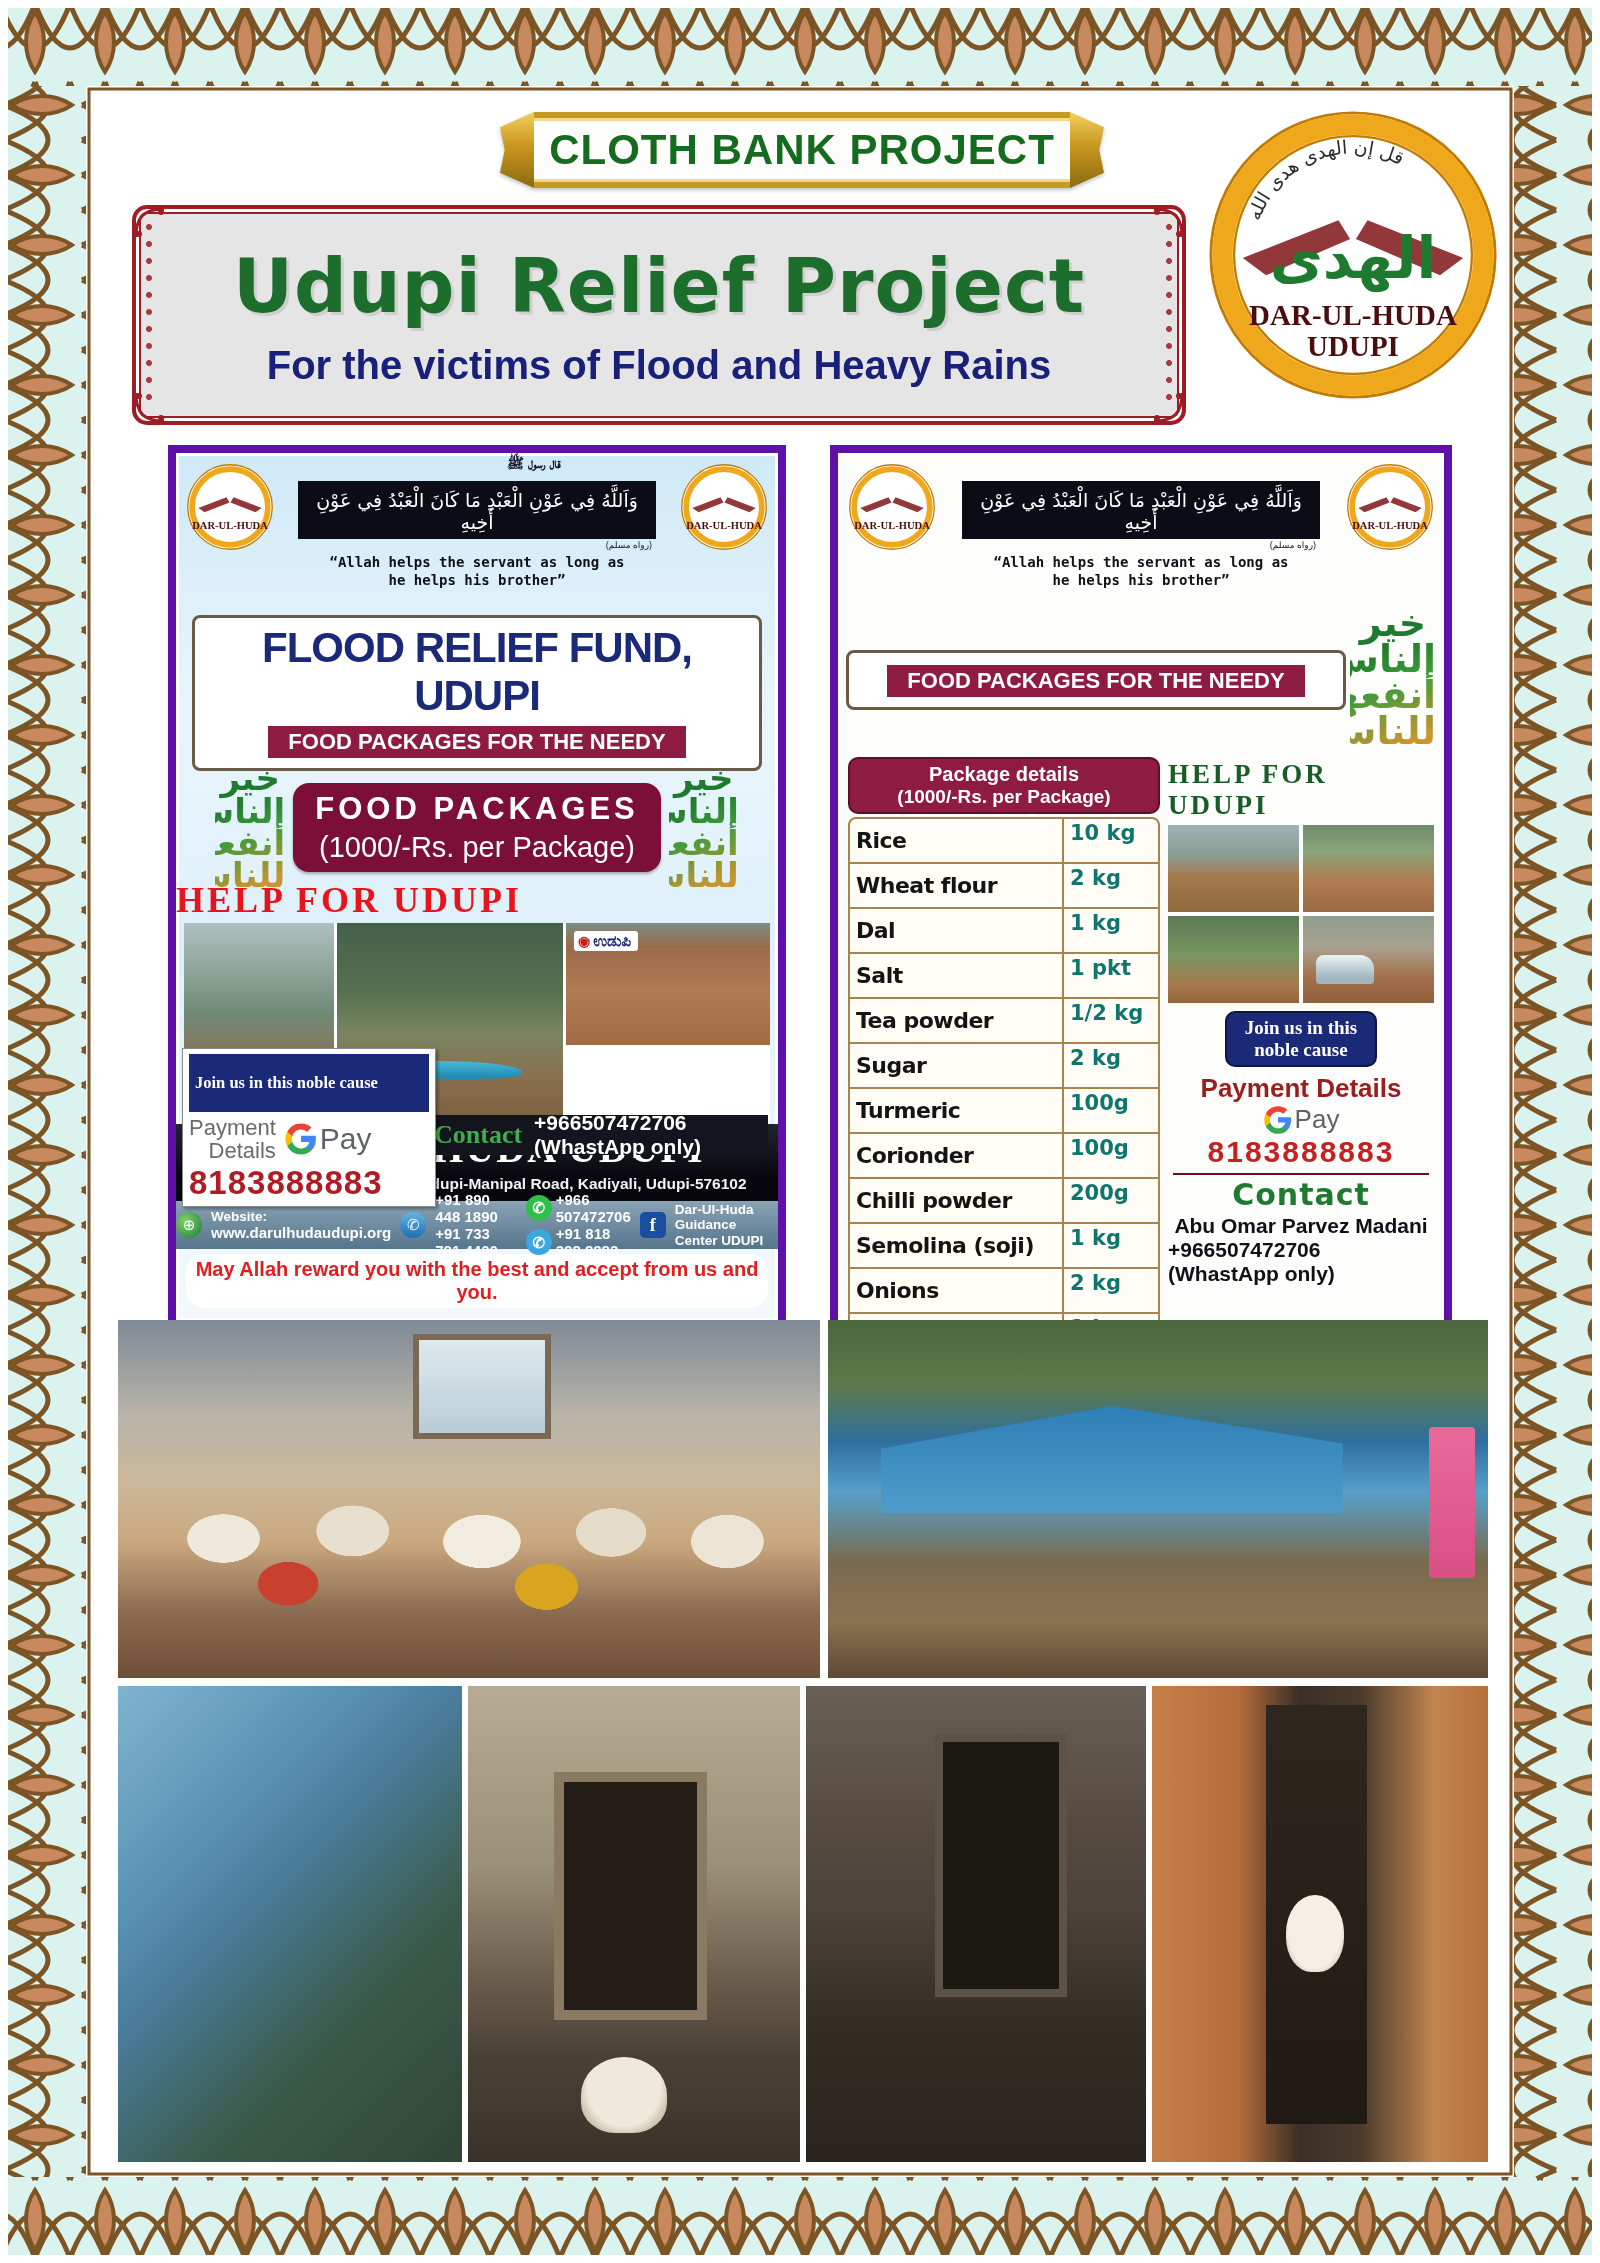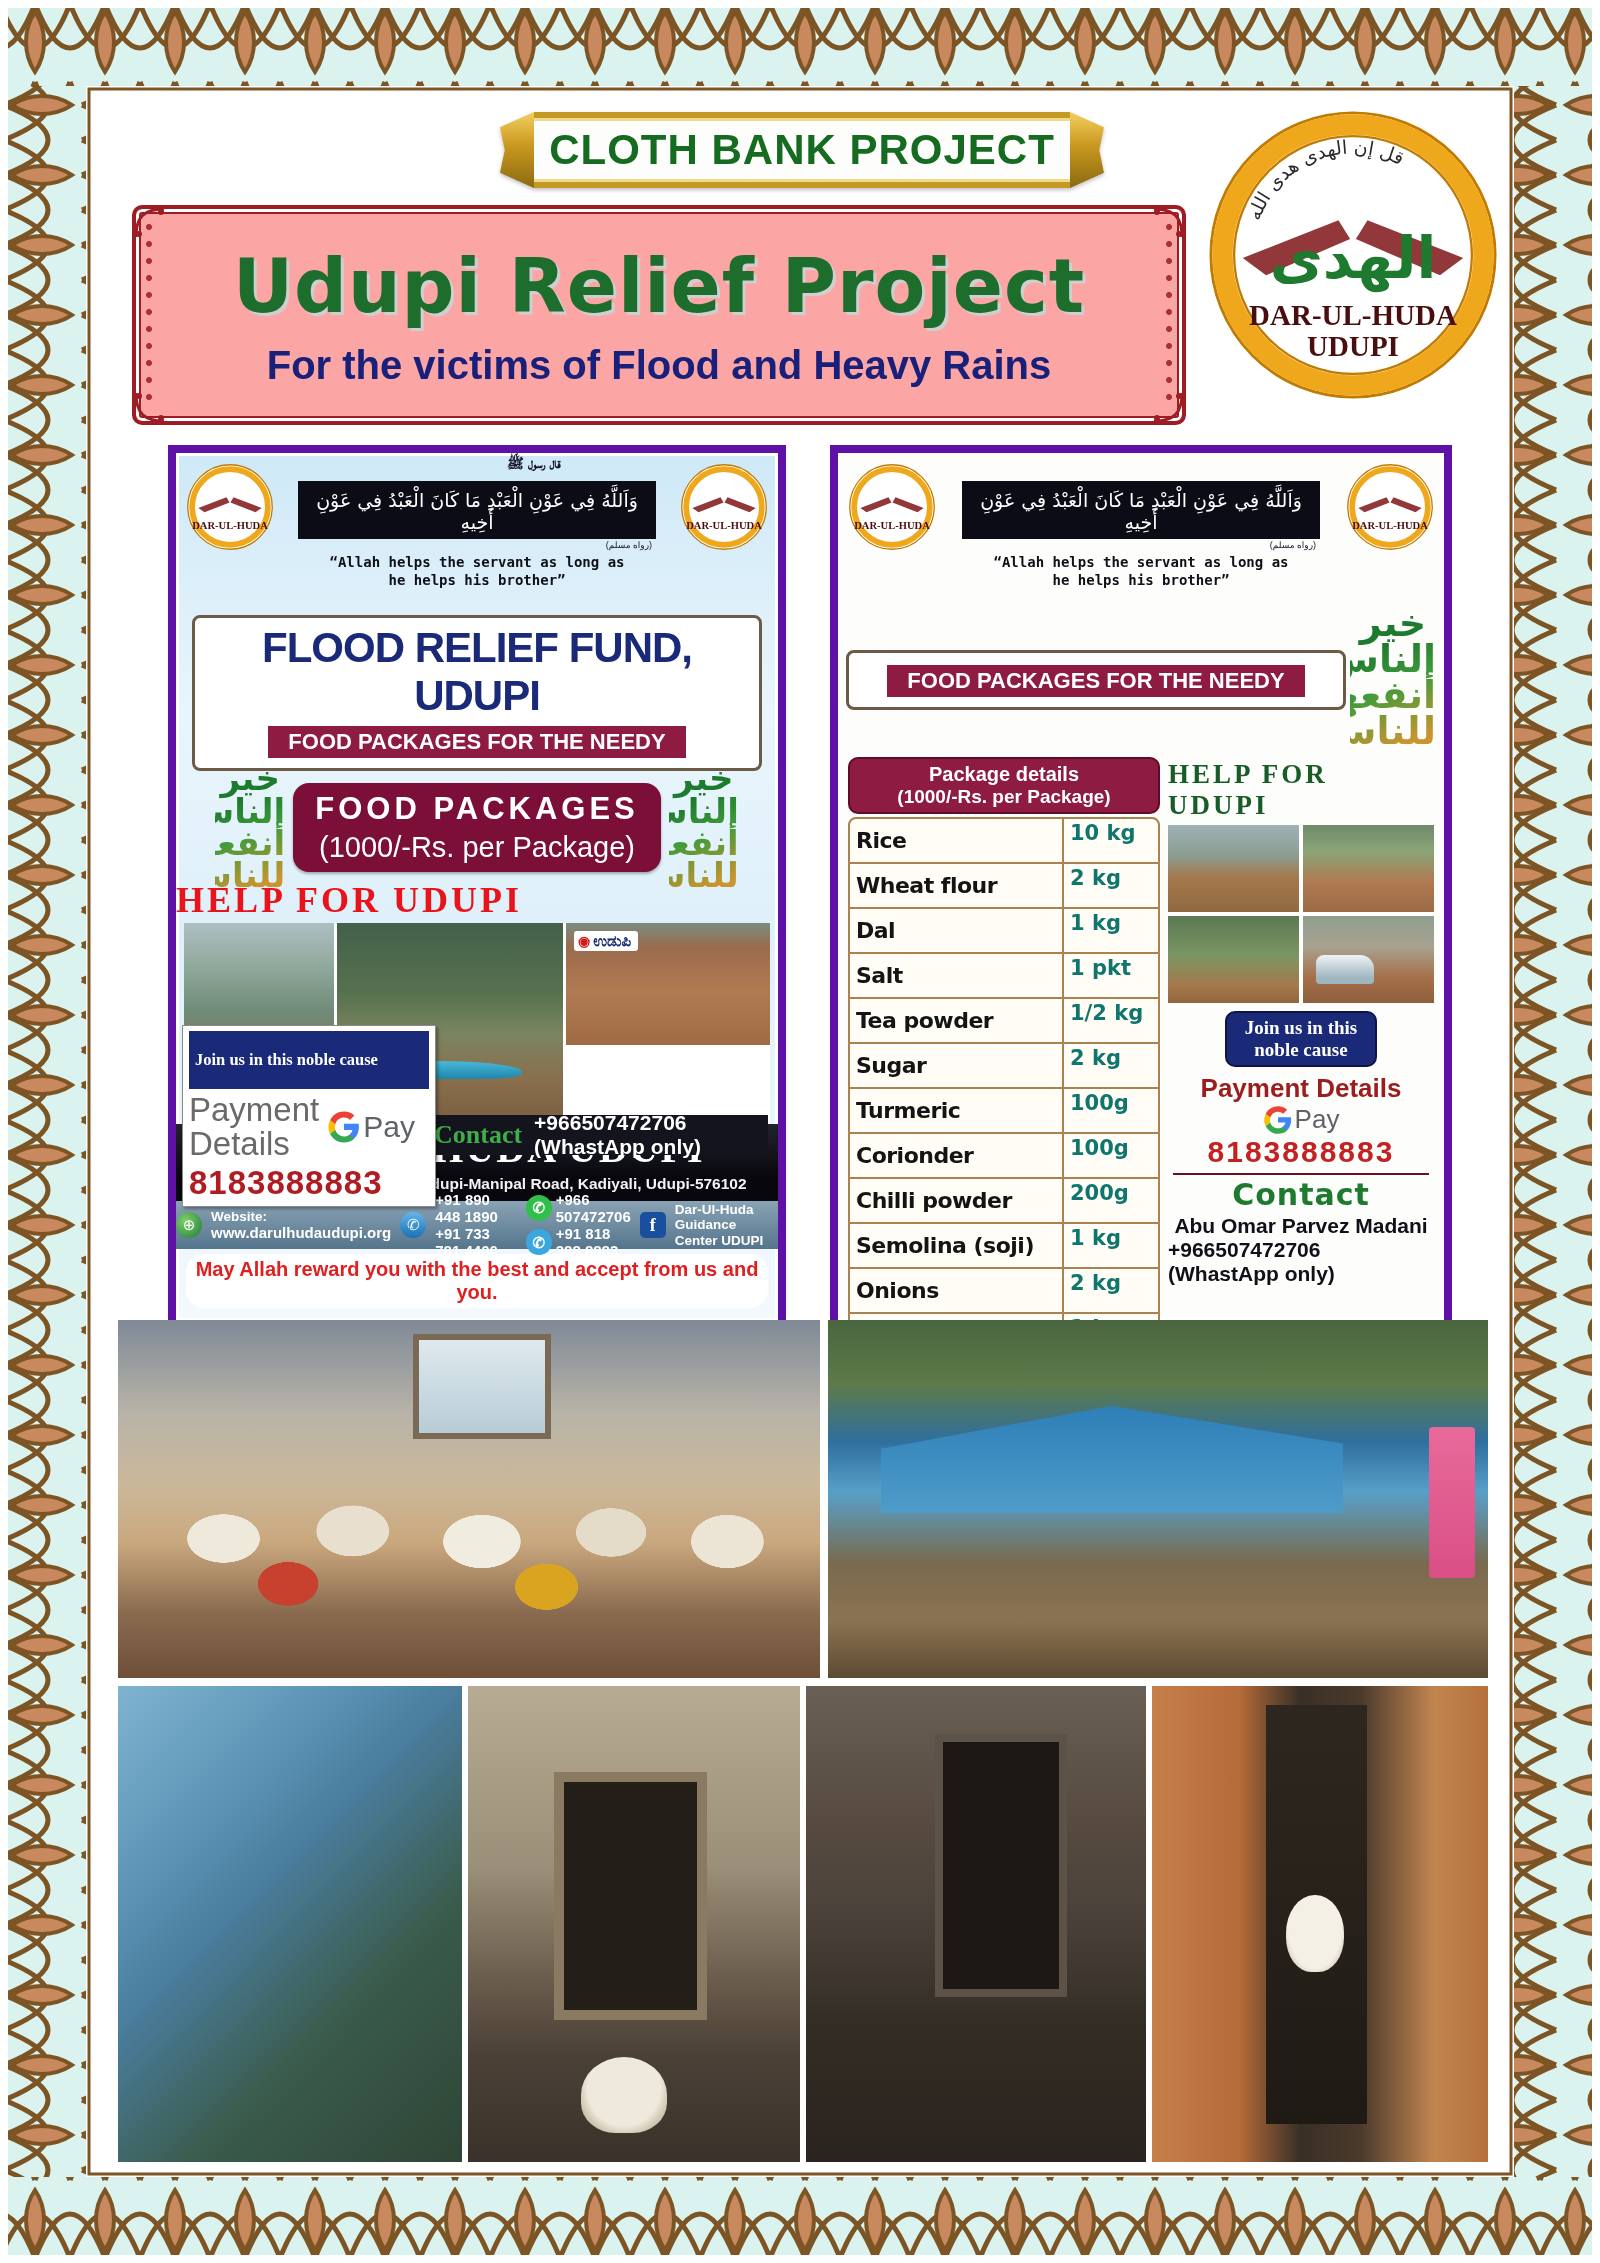--- a/index.html
+++ b/index.html
@@ -9,21 +9,21 @@
 
   
   .banner{position:absolute;left:500px;top:112px;width:604px;height:76px;display:flex;filter:drop-shadow(0 2px 2px rgba(0,0,0,.25));}
   .banner-end{width:34px;background:linear-gradient(180deg,#f3cf5e,#c9971f 45%,#8a6a10);}
   .banner-end.l{clip-path:polygon(100% 0,0 20%,14% 50%,0 80%,100% 100%);}
   .banner-end.r{clip-path:polygon(0 0,100% 20%,86% 50%,100% 80%,0 100%);}
   .banner-core{flex:1;background:#fdfdfb;border-top:6px solid #c49a25;border-bottom:6px solid #c49a25;box-shadow:inset 0 3px 0 #f0d98a,inset 0 -3px 0 #f0d98a;display:flex;align-items:center;justify-content:center;}
   .banner-text{color:#156b1f;font-weight:900;font-size:42px;letter-spacing:1px;}
 
   
-  .masthead{position:absolute;left:132px;top:205px;width:1046px;height:212px;background:#fca5a5;border:4px solid #9e1c24;border-radius:10px;box-shadow:inset 0 0 0 3px #fff,inset 0 0 0 5px #9e1c24;display:flex;flex-direction:column;align-items:center;justify-content:center;}
+  .masthead{position:absolute;left:132px;top:205px;width:1046px;height:212px;background:#e5e5e5;border:4px solid #9e1c24;border-radius:15px;box-shadow:inset 0 0 0 3px #fff,inset 0 0 0 5px #9e1c24;display:flex;flex-direction:column;align-items:center;justify-content:center;}
   .masthead .side{position:absolute;top:10px;bottom:10px;width:14px;background-image:radial-gradient(circle 3px at 7px 8px,#9e1c24 95%,transparent);background-size:14px 17px;opacity:.85;}
   .masthead .side.l{left:6px;} .masthead .side.r{right:6px;}
   .m-title{color:#1d6e2d;font-weight:900;font-size:74px;letter-spacing:1px;text-shadow:3px 3px 0 #cfcfcf;font-family:"DejaVu Sans",sans-serif;}
   .m-sub{color:#18207a;font-weight:bold;font-size:40px;margin-top:14px;}
   .corner-flo{position:absolute;width:34px;height:34px;}
   .corner-flo svg{display:block}
   .cf-tl{left:-4px;top:-4px;} .cf-tr{right:-4px;top:-4px;transform:rotate(90deg);}
   .cf-br{right:-4px;bottom:-4px;transform:rotate(180deg);} .cf-bl{left:-4px;bottom:-4px;transform:rotate(270deg);}
 
   
@@ -69,21 +69,21 @@
   .ph-boat::after{content:"";position:absolute;left:18%;bottom:22%;width:64%;height:9%;background:linear-gradient(180deg,#49b8d8,#1f86ad);border-radius:40% 60% 30% 30%;}
   .ph-gap{background:#fff;}
   .ph-bus{background:linear-gradient(180deg,#9aa79a 0%,#a5714b 45%,#8f5e3c 100%);}
   .ph-bus::after{content:"";position:absolute;left:8%;bottom:26%;width:48%;height:34%;background:linear-gradient(180deg,#eef3f4,#9fb6c0 80%);border-radius:10px 16px 4px 4px;}
   .ph-bus::before{content:"";position:absolute;right:2%;bottom:30%;width:30%;height:26%;background:#a03428;}
   .ph-water{background:linear-gradient(160deg,#b98a5e 0%,#a5794c 45%,#8f693f 100%);}
 
   .info-box{position:absolute;left:6px;bottom:114px;width:240px;background:#fff;border:1px solid #8a8a8a;padding:5px 6px 4px;z-index:6;box-shadow:2px 2px 3px rgba(0,0,0,.35);}
   .join-bar{background:#1b2a78;color:#fff;font-family:"Liberation Serif",serif;font-weight:bold;font-size:16.5px;padding:19px 6px;white-space:nowrap;}
   .pay-row{display:flex;align-items:center;gap:8px;margin:4px 0 2px;}
-  .pay-words{color:#6a6a6a;font-size:33px;line-height:1.05;}
+  .pay-words{color:#6a6a6a;font-size:22px;line-height:1.05;text-align:right;}
   .gpay{display:flex;align-items:center;gap:2px;}
   .gpay-pay{color:#5f6368;font-size:30px;font-weight:500;}
   .pay-number{color:#b01c24;font-weight:900;font-size:33px;letter-spacing:1px;}
   .contact-bar{position:absolute;left:258px;right:10px;bottom:166px;height:40px;background:#14141e;display:flex;align-items:center;justify-content:center;gap:12px;z-index:5;}
   .contact-green{color:#3fae4a;font-size:26px;font-weight:bold;font-family:"Liberation Serif",serif;}
   .contact-num{color:#fff;font-size:21px;font-weight:bold;}
 
   
   .cols{flex:1;display:flex;gap:8px;padding:0 10px;}
   .tbl{width:312px;flex:none;}

